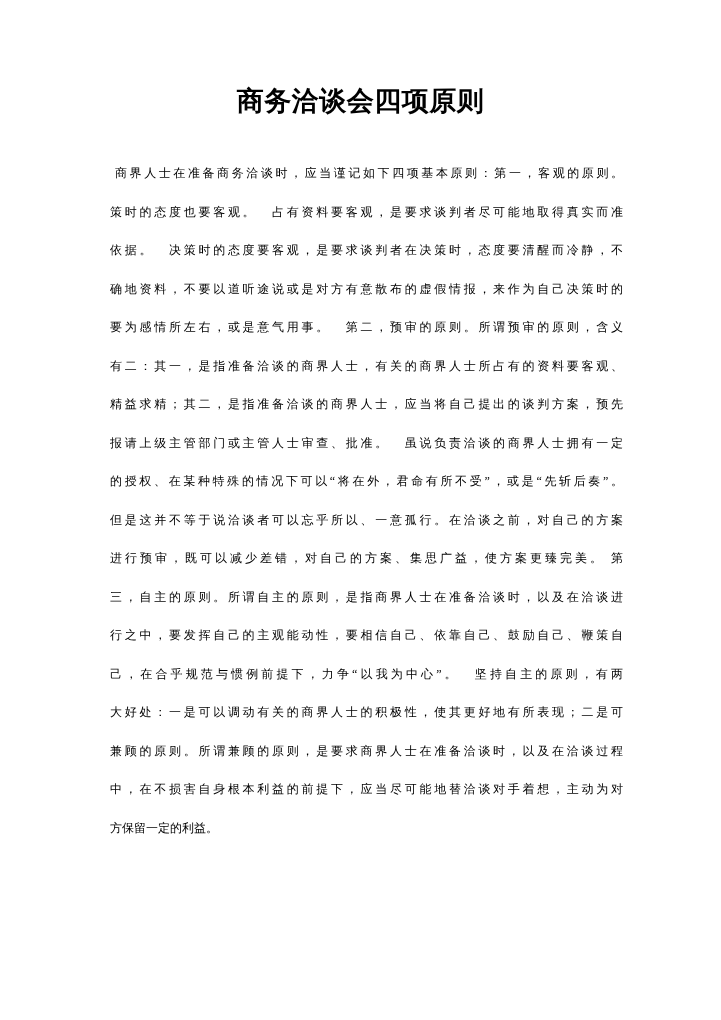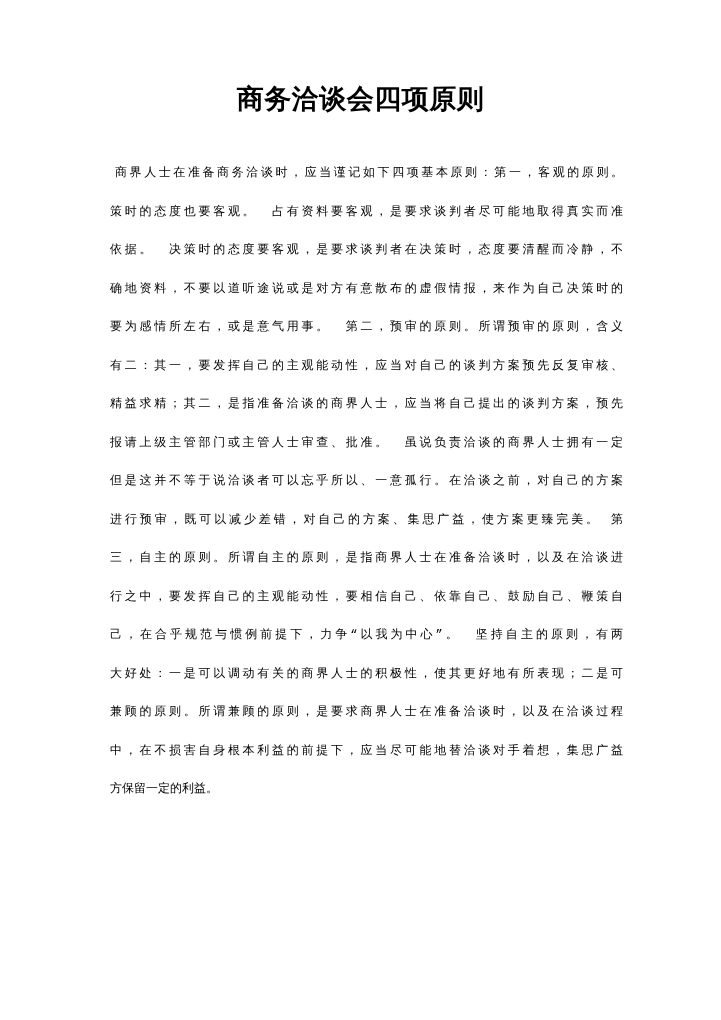--- a/index.html
+++ b/index.html
@@ -7,21 +7,21 @@
     padding: 0;
     background: #ffffff;
   }
   .page {
     position: relative;
     width: 721px;
     height: 1020px;
     background: #ffffff;
     box-sizing: border-box;
     padding: 84px 98px 0 98px;
-    font-family: Liberation Mono, monospace;
+    font-family: Liberation Serif, serif;
     color: #000000;
     overflow: hidden;
     border-radius: 20px;
   }
   .doc-title {
     margin: 0;
     font-size: 27px;
     font-weight: 700;
     line-height: 34px;
     text-align: center;
@@ -52,26 +52,27 @@
 <body>
 
 <div class="page">
   <h1 class="doc-title">商务洽谈会四项原则</h1>
   <div class="doc-body">
       <div class="line">商界人士在准备商务洽谈时，应当谨记如下四项基本原则：第一，客观的原则。</div>
       <div class="line">策时的态度也要客观。　占有资料要客观，是要求谈判者尽可能地取得真实而准</div>
       <div class="line">依据。　决策时的态度要客观，是要求谈判者在决策时，态度要清醒而冷静，不</div>
       <div class="line">确地资料，不要以道听途说或是对方有意散布的虚假情报，来作为自己决策时的</div>
       <div class="line">要为感情所左右，或是意气用事。　第二，预审的原则。所谓预审的原则，含义</div>
-      <div class="line">有二：其一，要发挥自己的主观能动性，应当对自己的谈判方案预先反复审核、</div>
+      <div class="line">有二：其一，是指准备洽谈的商界人士，有关的商界人士所占有的资料要客观、</div>
       <div class="line">精益求精；其二，是指准备洽谈的商界人士，应当将自己提出的谈判方案，预先</div>
       <div class="line">报请上级主管部门或主管人士审查、批准。　虽说负责洽谈的商界人士拥有一定</div>
+      <div class="line">的授权、在某种特殊的情况下可以“将在外，君命有所不受”，或是“先斩后奏”。</div>
       <div class="line">但是这并不等于说洽谈者可以忘乎所以、一意孤行。在洽谈之前，对自己的方案</div>
       <div class="line">进行预审，既可以减少差错，对自己的方案、集思广益，使方案更臻完美。 第</div>
       <div class="line">三，自主的原则。所谓自主的原则，是指商界人士在准备洽谈时，以及在洽谈进</div>
       <div class="line">行之中，要发挥自己的主观能动性，要相信自己、依靠自己、鼓励自己、鞭策自</div>
       <div class="line">己，在合乎规范与惯例前提下，力争“以我为中心”。　坚持自主的原则，有两</div>
       <div class="line">大好处：一是可以调动有关的商界人士的积极性，使其更好地有所表现；二是可</div>
       <div class="line">兼顾的原则。所谓兼顾的原则，是要求商界人士在准备洽谈时，以及在洽谈过程</div>
-      <div class="line">中，在不损害自身根本利益的前提下，应当尽可能地替洽谈对手着想，集思广益</div>
+      <div class="line">中，在不损害自身根本利益的前提下，应当尽可能地替洽谈对手着想，主动为对</div>
       <div class="line">方保留一定的利益。</div>
     </div>
 </div>
 
 </body></html>

